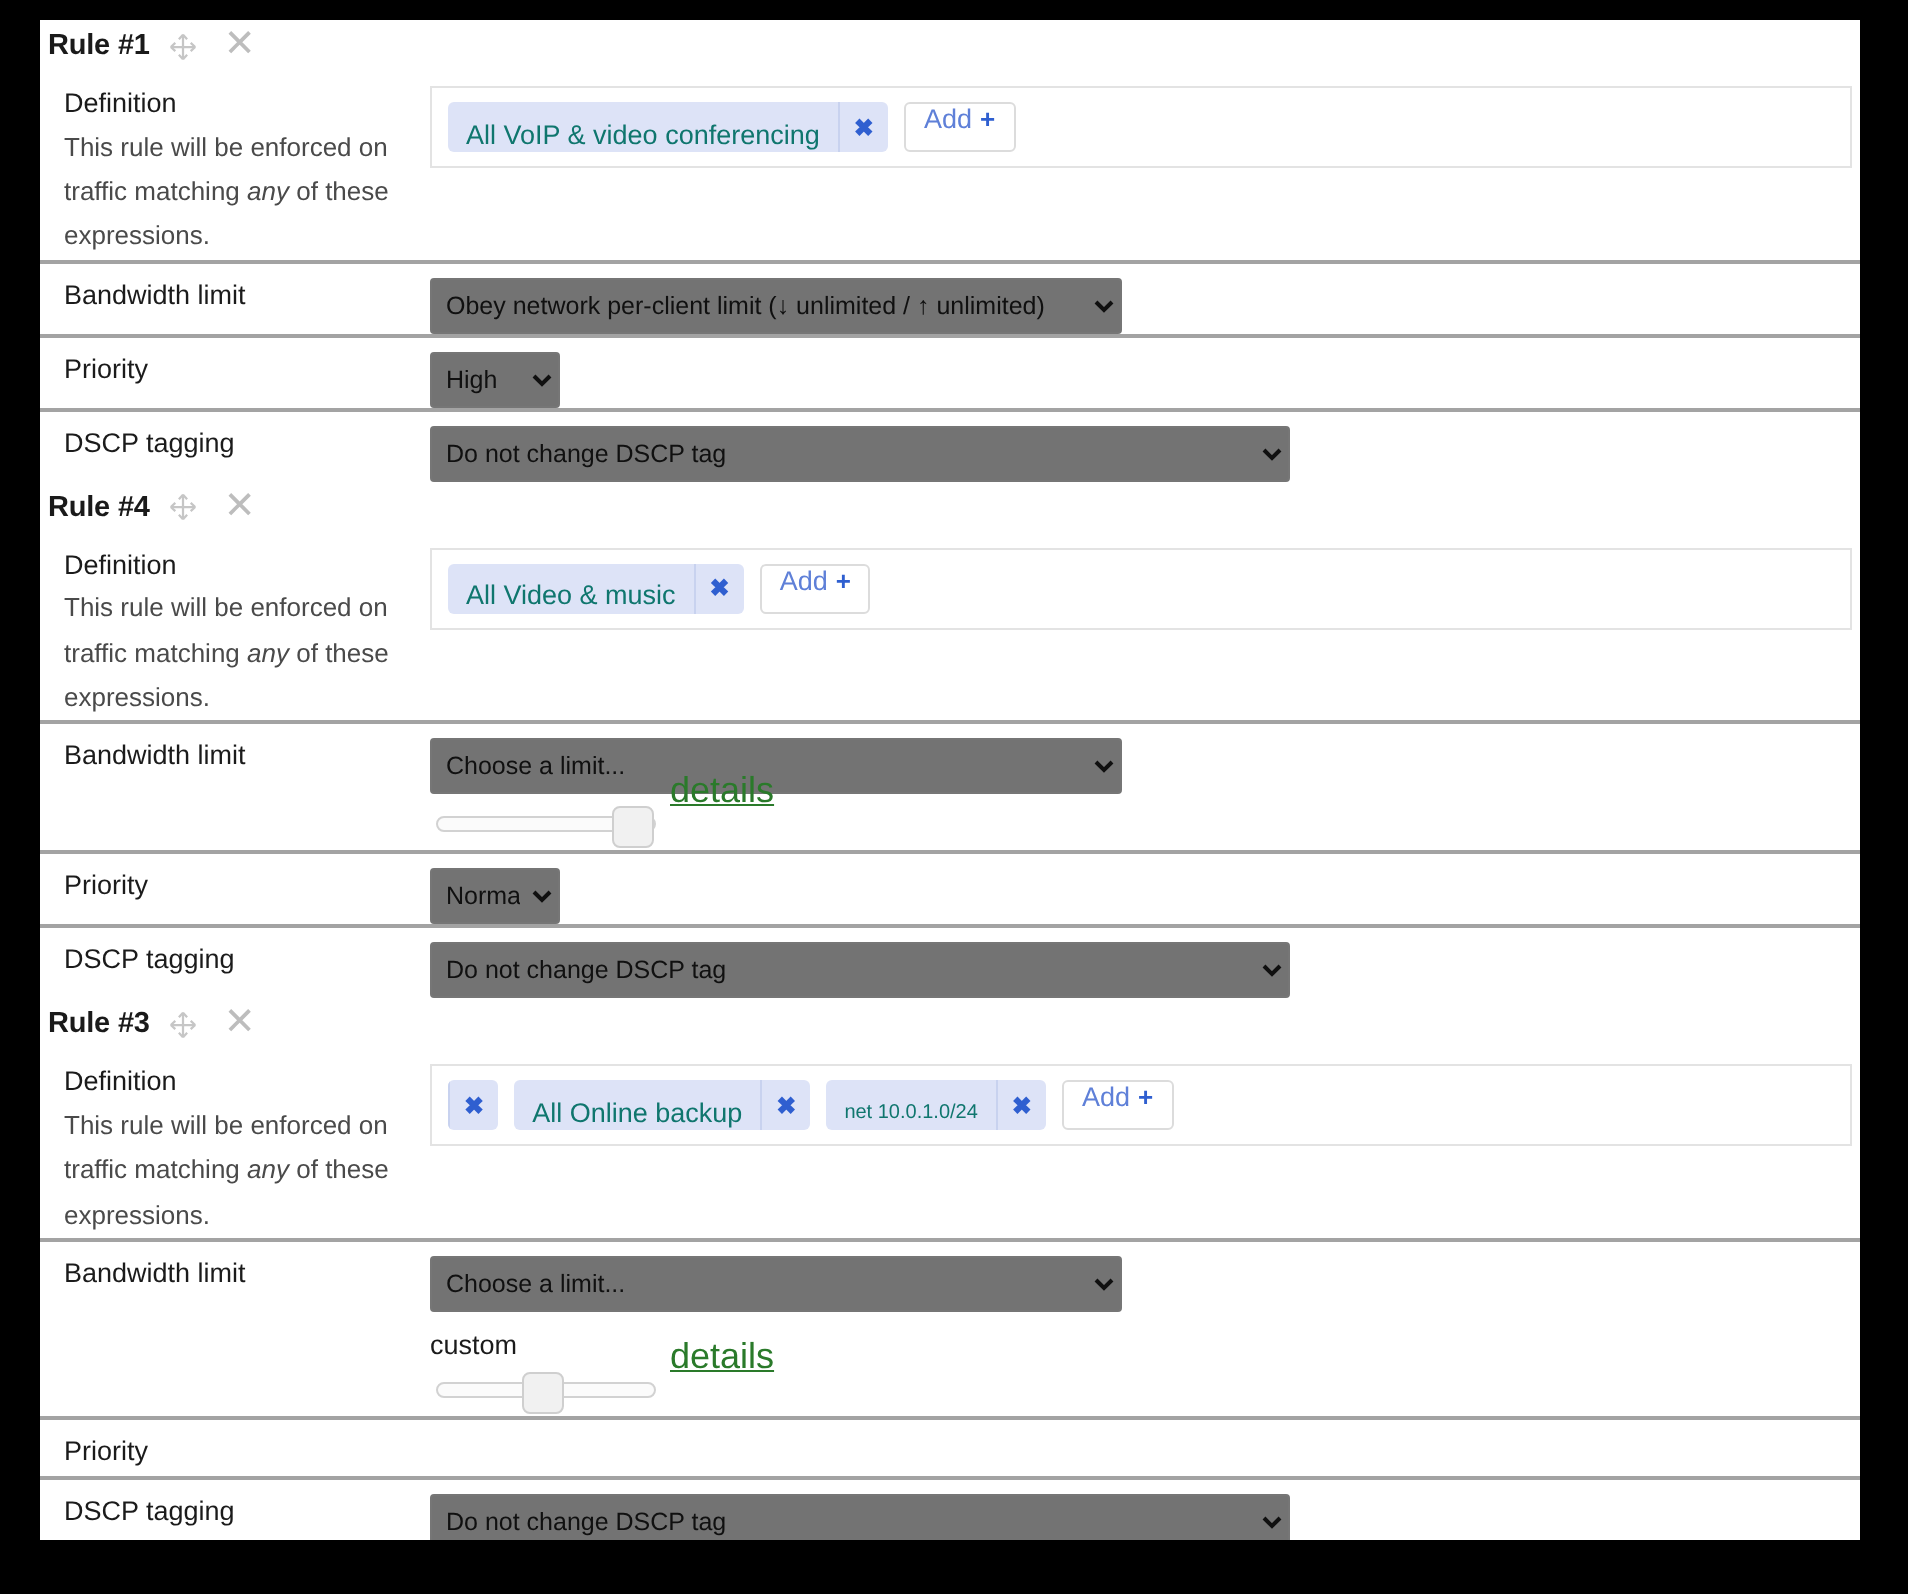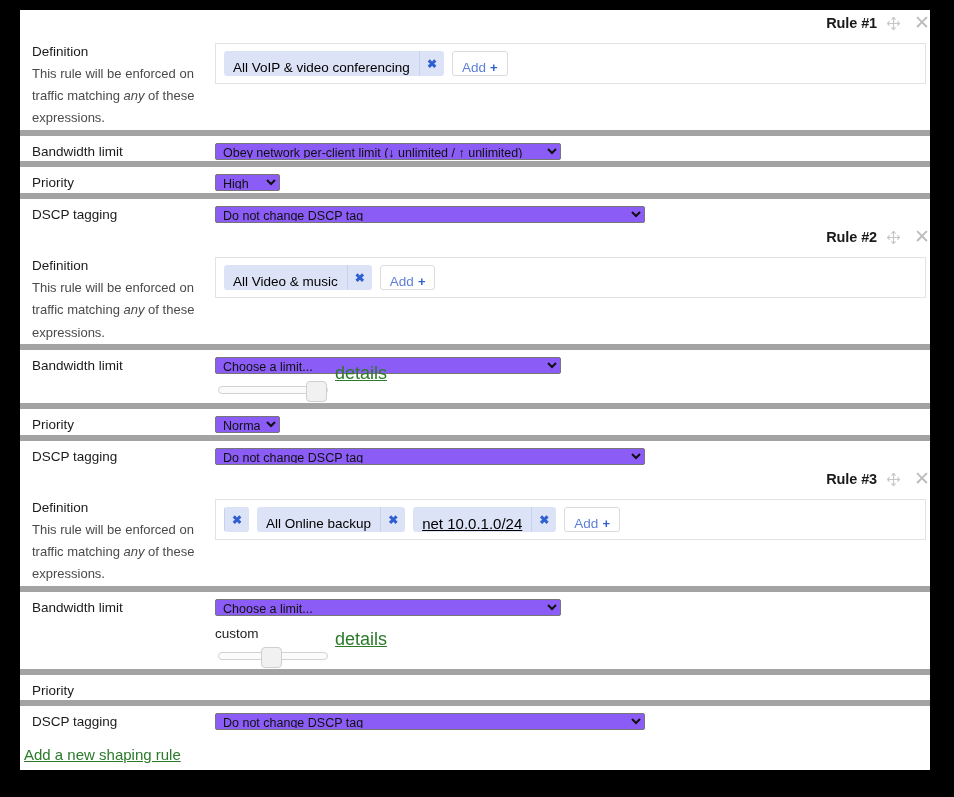--- a/index.html
+++ b/index.html
@@ -16,21 +16,20 @@
     width: 910px; height: 760px;
     background: #ffffff;
     overflow: hidden;
   }
   .rule-header {
     display: flex;
     align-items: center;
     gap: 9px;
     height: 26px;
     padding-left: 4px;
-    justify-content: flex-end;
   }
   .rule-title {
     font-size: 14.5px;
     font-weight: bold;
     color: #1a1a1a;
     letter-spacing: -0.1px;
   }
   .icon-move, .icon-close {
     color: #c6c6c6;
     line-height: 1;
@@ -42,21 +41,21 @@
   .icon-close {
     font-size: 19px;
     font-weight: 300;
     color: #bdbdbd;
     margin-left: 4px;
     margin-top: -1px;
   }
   .row {
     display: flex;
     align-items: flex-start;
-    border-top: 6px solid #a3a3a3;
+    border-top: 2px solid #a3a3a3;
     padding-top: 6px;
     min-height: 30px;
   }
   .row.no-line { border-top: none; }
   .label-col {
     width: 195px;
     flex: 0 0 195px;
     padding-left: 12px;
   }
   .field-label {
@@ -90,59 +89,59 @@
     background: #dde3f7;
     border-radius: 3px;
     overflow: hidden;
     height: 25px;
   }
   .tag-text {
     display: inline-flex;
     align-items: center;
     padding: 16px 9px;
     font-size: 13.5px;
-    color: #000000;
+    color: #0f766e;
     white-space: nowrap;
     text-align: center;
   }
-  .tag-text.mono { font-size: 15px; text-decoration: underline; }
+  .tag-text.mono { font-size: 10px; }
   .tag-x {
     display: inline-flex;
     align-items: center;
     padding: 0 7px;
     font-size: 12px;
     font-weight: bold;
     color: #2f5fd0;
     border-left: 1px solid #c8d2ef;
     cursor: pointer;
   }
   .add-btn {
     display: inline-flex;
-    align-items: flex-end;
+    align-items: flex-start;
     gap: 4px;
     height: 25px;
     padding: 0 9px;
     background: #fff;
     border: 1px solid #dcdcdc;
     border-radius: 3px;
     font-size: 13.5px;
     color: #5f80d8;
     cursor: pointer;
   }
   .add-btn .plus { font-weight: bold; color: #2f5fd0; font-size: 13px; }
 
   select {
     font-family: "Liberation Sans", sans-serif;
     font-size: 12.5px;
     color: #101010;
-    background: #8b5cf6;
+    background: #737373;
     border: 1px solid #767676;
     border-radius: 2px;
     padding: 1px 3px;
-    height: 17px;
+    height: 28px;
   }
   select.w-bandwidth { width: 346px; }
   select.w-priority { width: 65px; }
   select.w-dscp { width: 430px; }
 
   .limit-value {
     font-size: 13.5px;
     color: #1b1b1b;
     margin-top: 9px;
   }
@@ -237,21 +236,21 @@
         </div>
         <div class="value-col"><select class="w-priority"><option>High</option></select></div>
       </div>
       <div class="row">
         <div class="label-col">
           <div class="field-label">DSCP tagging</div>
         </div>
         <div class="value-col"><select class="w-dscp"><option>Do not change DSCP tag</option></select></div>
       </div>
       <div class="rule-header">
-        <span class="rule-title">Rule #2</span>
+        <span class="rule-title">Rule #4</span>
         <span class="icon-move">
           <svg width="15" height="15" viewBox="0 0 16 16" fill="none" stroke="currentColor" stroke-width="1.2">
             <path d="M8 1.5 V14.5 M1.5 8 H14.5"></path>
             <path d="M8 1.5 L5.8 3.9 M8 1.5 L10.2 3.9"></path>
             <path d="M8 14.5 L5.8 12.1 M8 14.5 L10.2 12.1"></path>
             <path d="M1.5 8 L3.9 5.8 M1.5 8 L3.9 10.2"></path>
             <path d="M14.5 8 L12.1 5.8 M14.5 8 L12.1 10.2"></path>
           </svg>
         </span>
         <span class="icon-close">✕</span>

